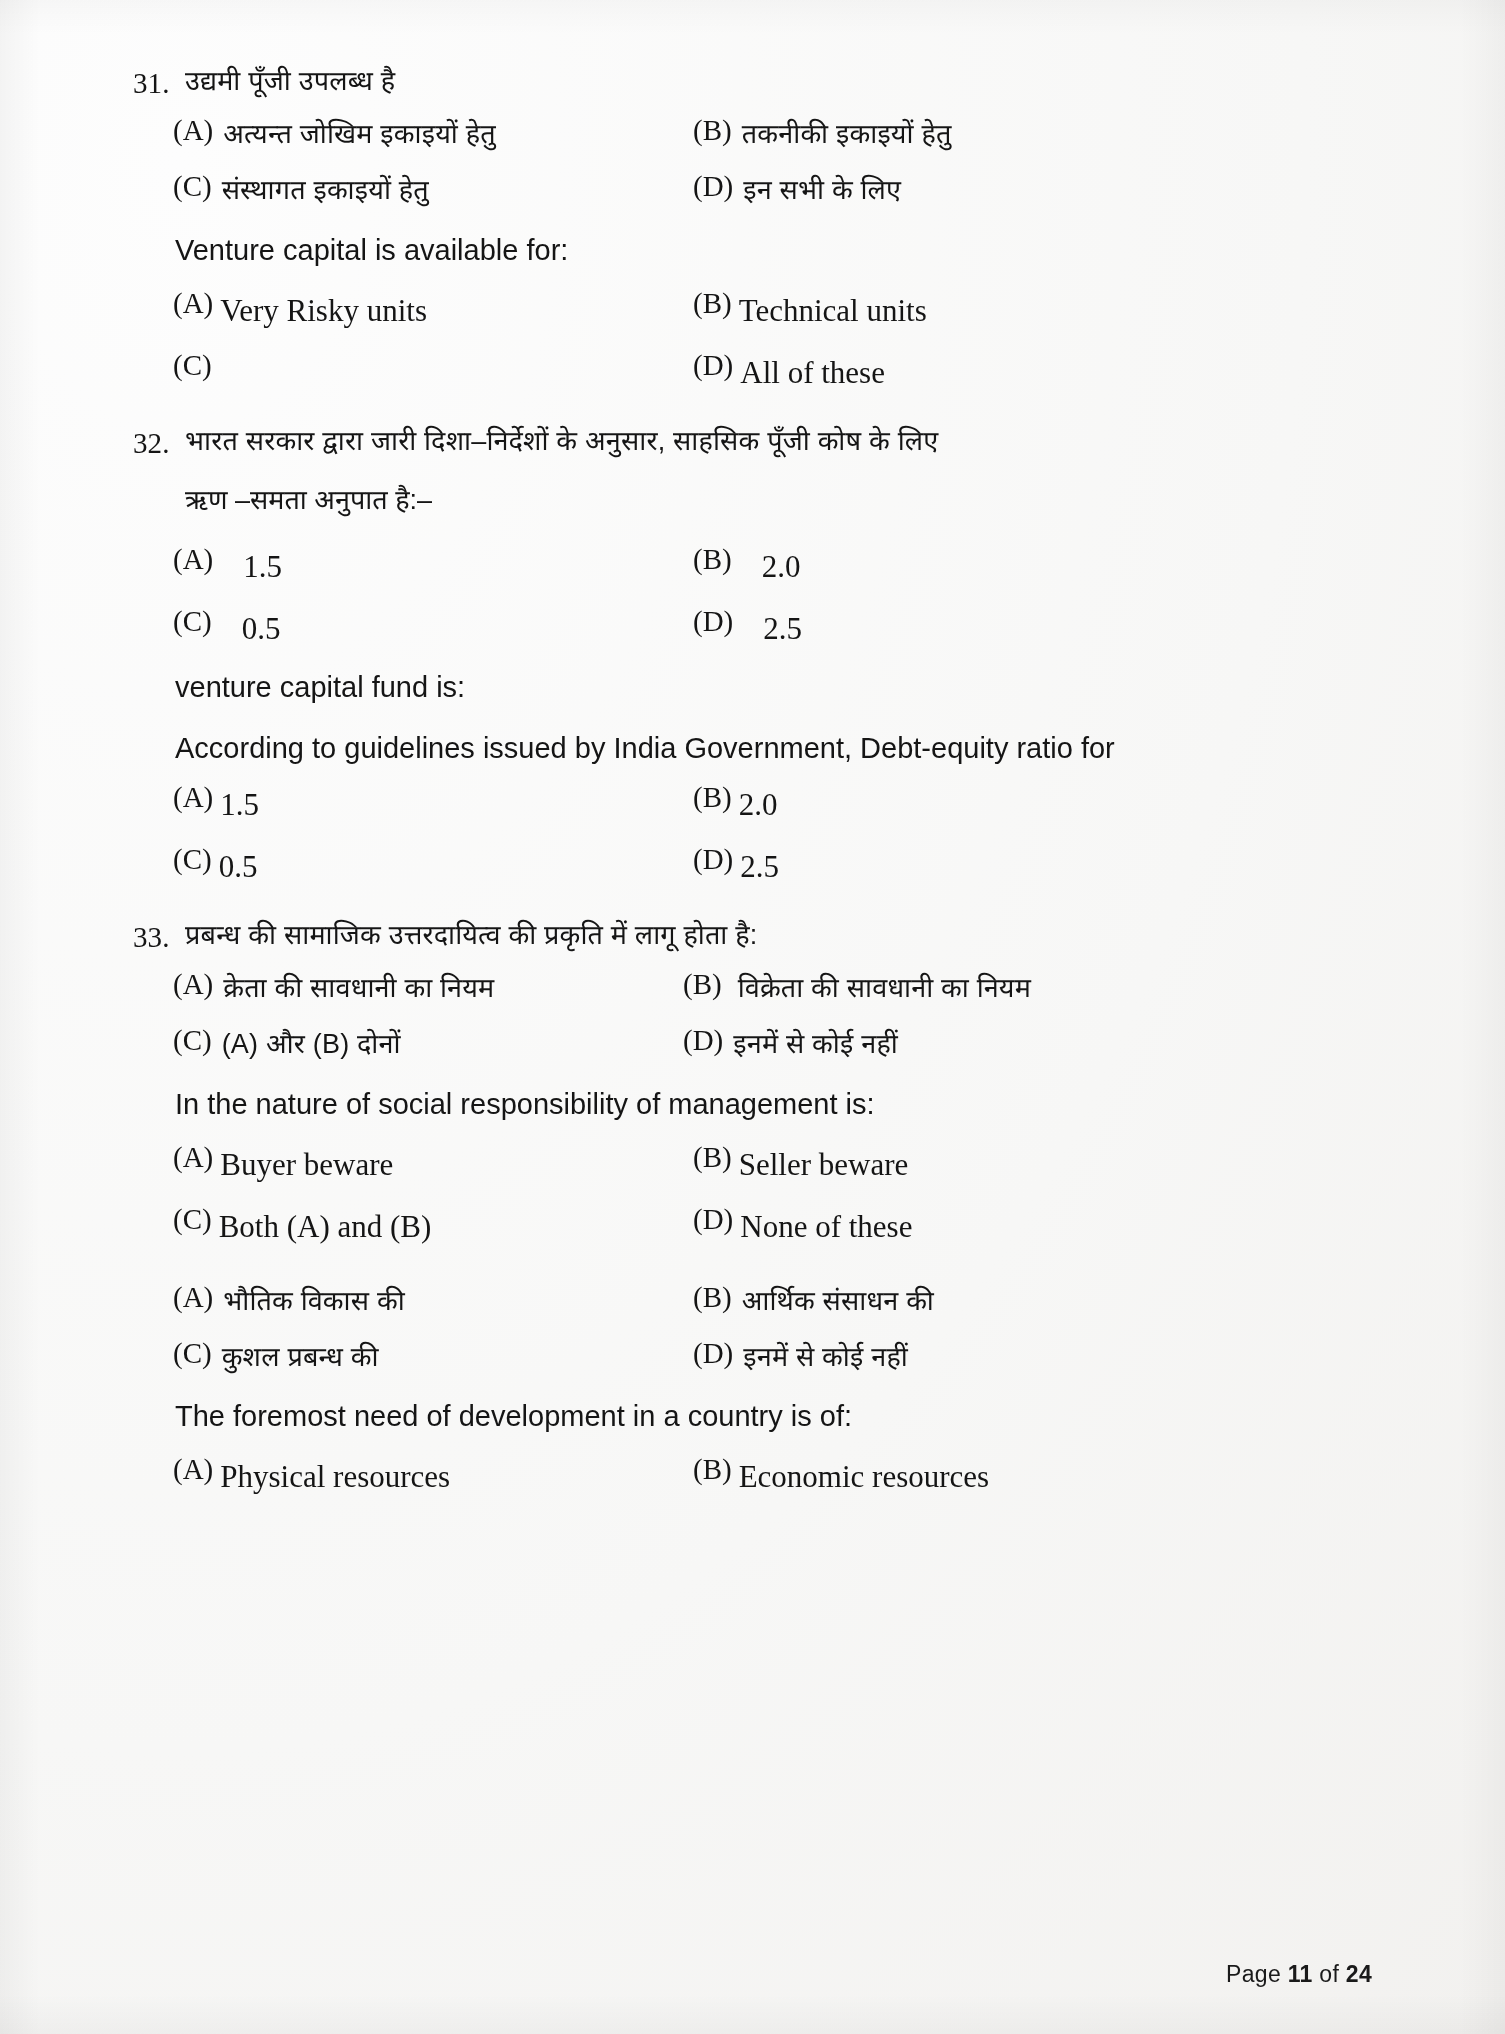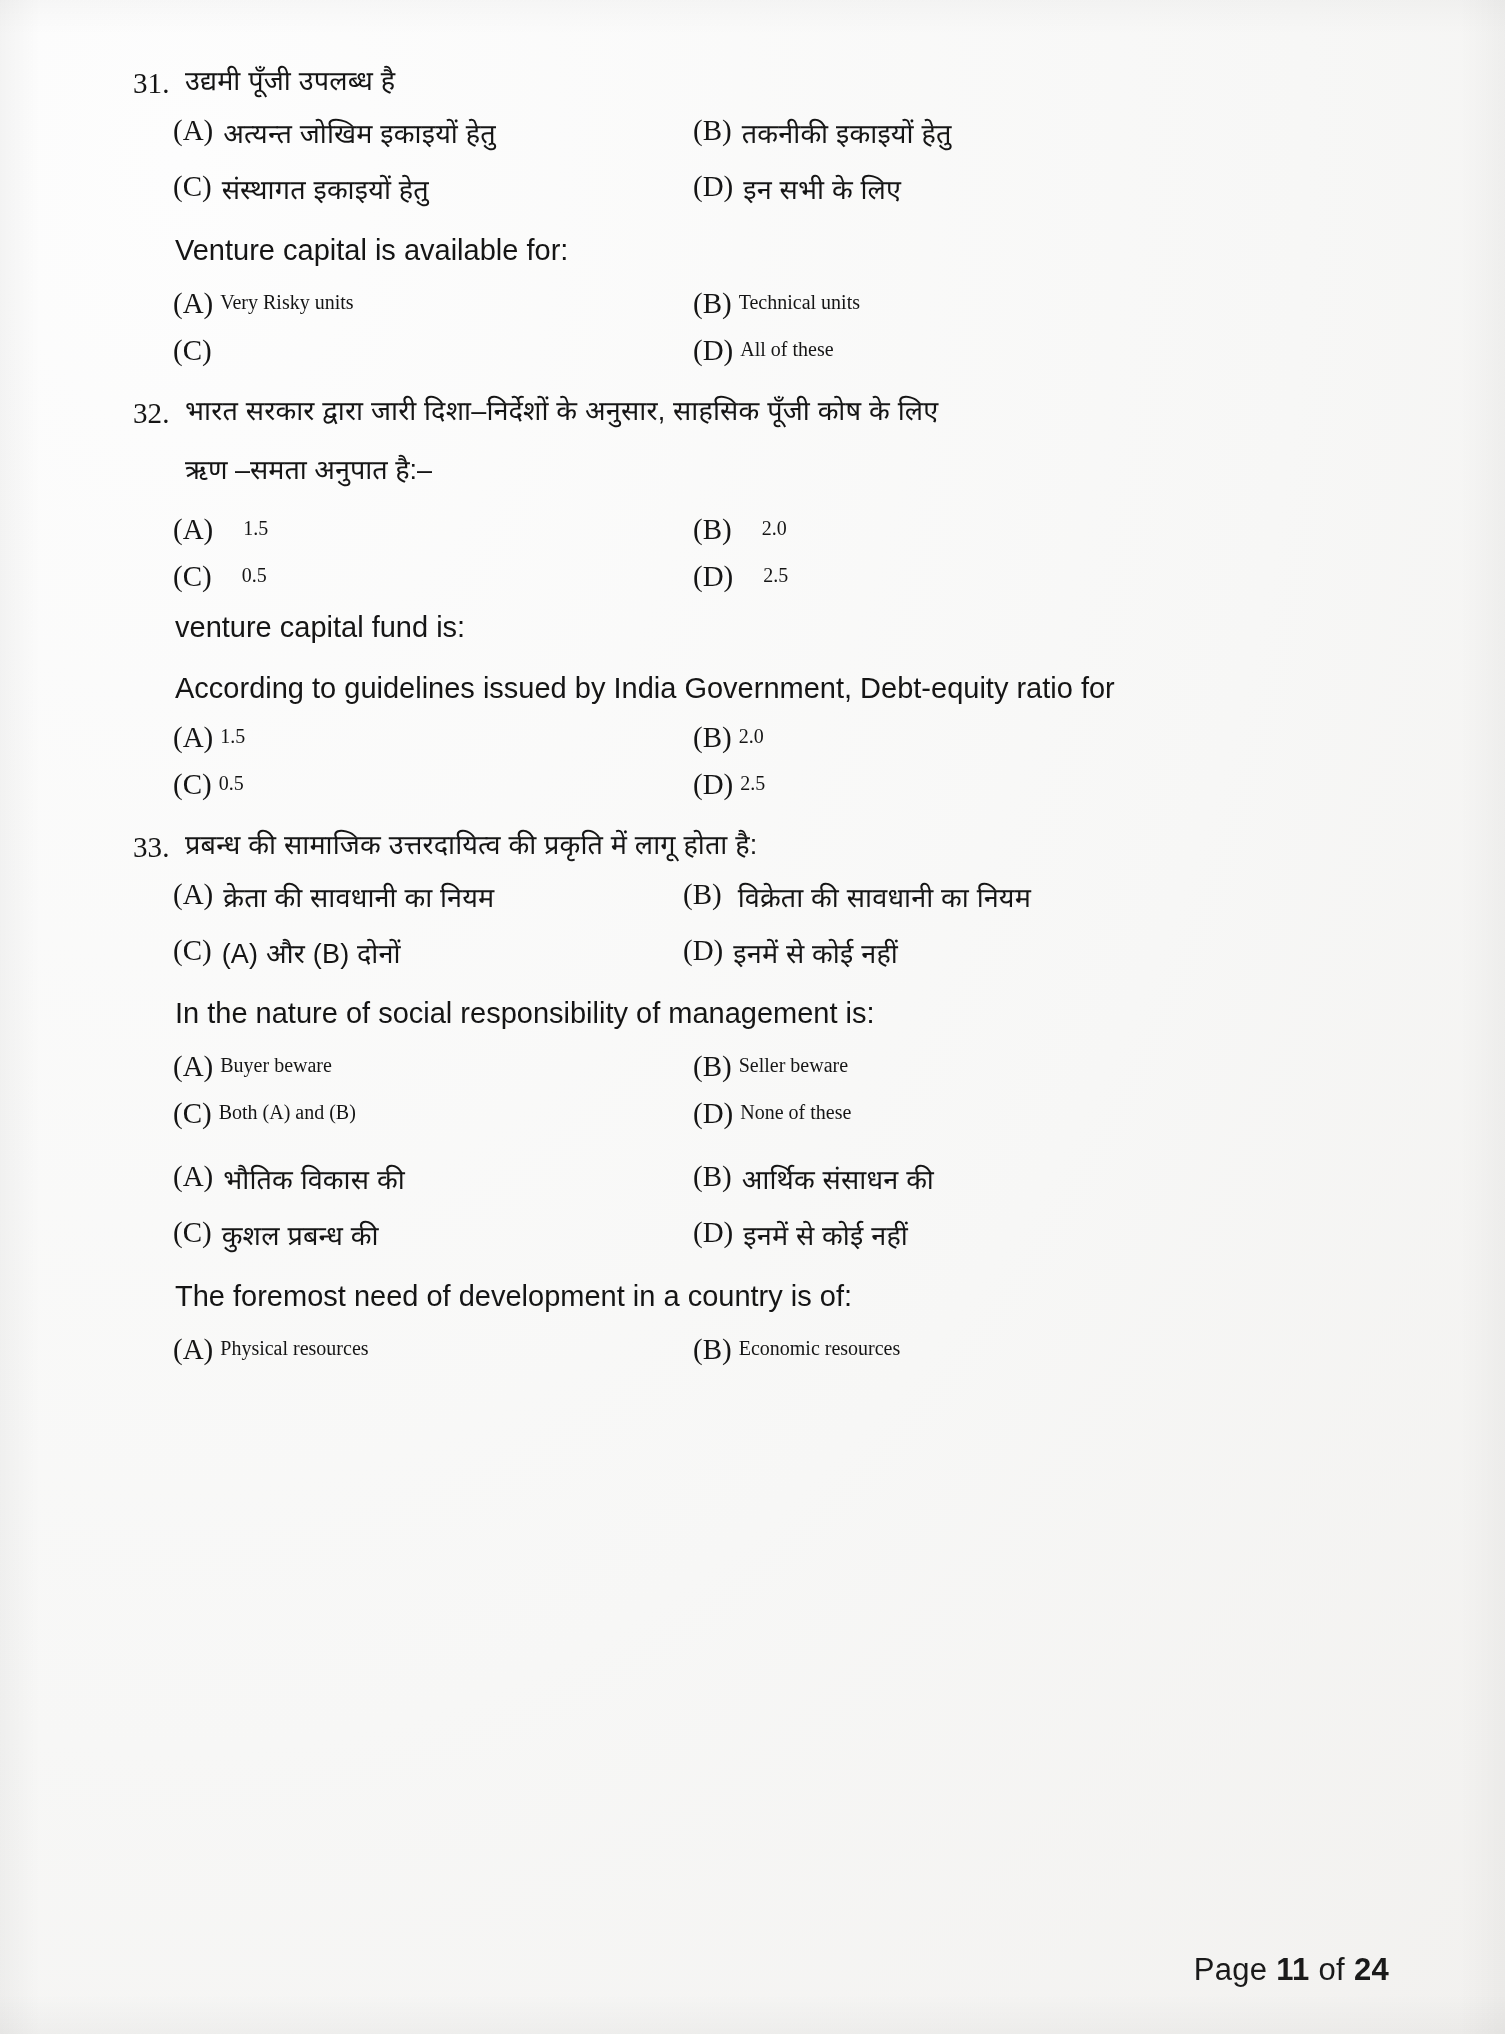--- a/index.html
+++ b/index.html
@@ -97,21 +97,21 @@
   .opt-text {
     flex: 1 1 auto;
     line-height: 1.55;
   }
   .opt-text.hi {
     font-family: "Liberation Sans", "DejaVu Sans", sans-serif;
     font-size: 27px;
   }
   .opt-text.en {
     font-family: "Liberation Serif", "DejaVu Serif", serif;
-    font-size: 20px;
+    font-size: 31px;
   }
   
   .options.en-opts .opt-label { margin-right: 7px; }
   .options.num-opts .opt-label { margin-right: 30px; }
 
   .lead-en {
     margin-left: 42px;
     font-family: Liberation Sans, sans-serif;
     font-size: 29px;
     line-height: 1.62;
@@ -123,24 +123,24 @@
     font-size: 27px;
     line-height: 1.6;
     padding-top: 10px;
   }
   .stem-line2 {
     padding-top: 12px;
   }
 
   .footer {
     position: absolute;
-    right: 116px;
+    right: 133px;
     bottom: 46px;
     font-family: "Liberation Sans", "DejaVu Sans", sans-serif;
-    font-size: 31px;
+    font-size: 23px;
     color: #1a1a1a;
     letter-spacing: 0.3px;
   }
   .footer b { font-weight: bold; }
 </style>
 </head>
 <body>
 
 <div class="page">
   <div class="paper-noise"></div>

